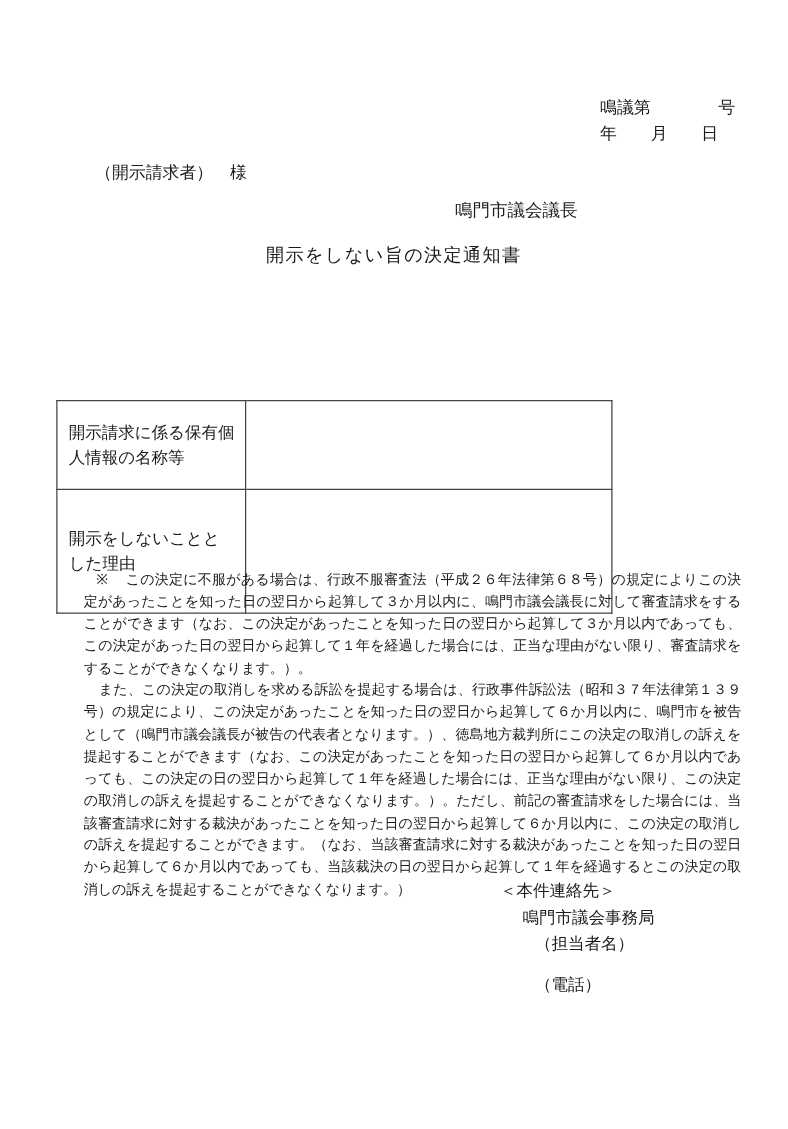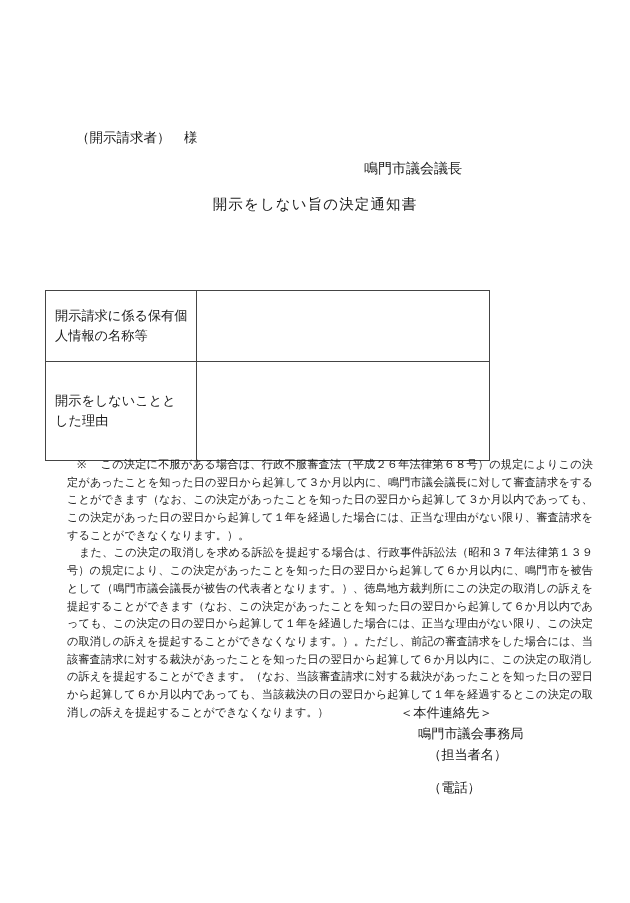--- a/index.html
+++ b/index.html
@@ -89,21 +89,21 @@
   }
   .body-para .gap-md {
     display: inline-block;
     width: 44px;
   }
 
   
   .info-table {
     position: absolute;
     left: 45px;
-    top: 290px;
+    top: 320px;
     width: 445px;
     border-collapse: collapse;
     table-layout: fixed;
     font-family: Liberation Serif, serif;
   }
   .info-table td {
     border: 1px solid #444;
     font-size: 13.2px;
     line-height: 1.55;
     vertical-align: middle;
@@ -163,20 +163,24 @@
   .contact .c-2 { padding-left: 18px; }
   .contact .c-3 { padding-left: 28px; }
   .contact .c-4 { padding-left: 28px; margin-top: 12px; }
 </style>
 </head>
 <body>
 
 <div class="page">
 
 
+  <div class="doc-number-block">
+    <div>鳴議第　　　　号</div>
+    <div>年　　月　　日</div>
+  </div>
 
   <div class="addressee">（開示請求者）　様</div>
 
   <div class="issuer">鳴門市議会議長</div>
 
   <div class="doc-title">開示をしない旨の決定通知書</div>
 
 
   <table class="info-table">
     <tbody>

